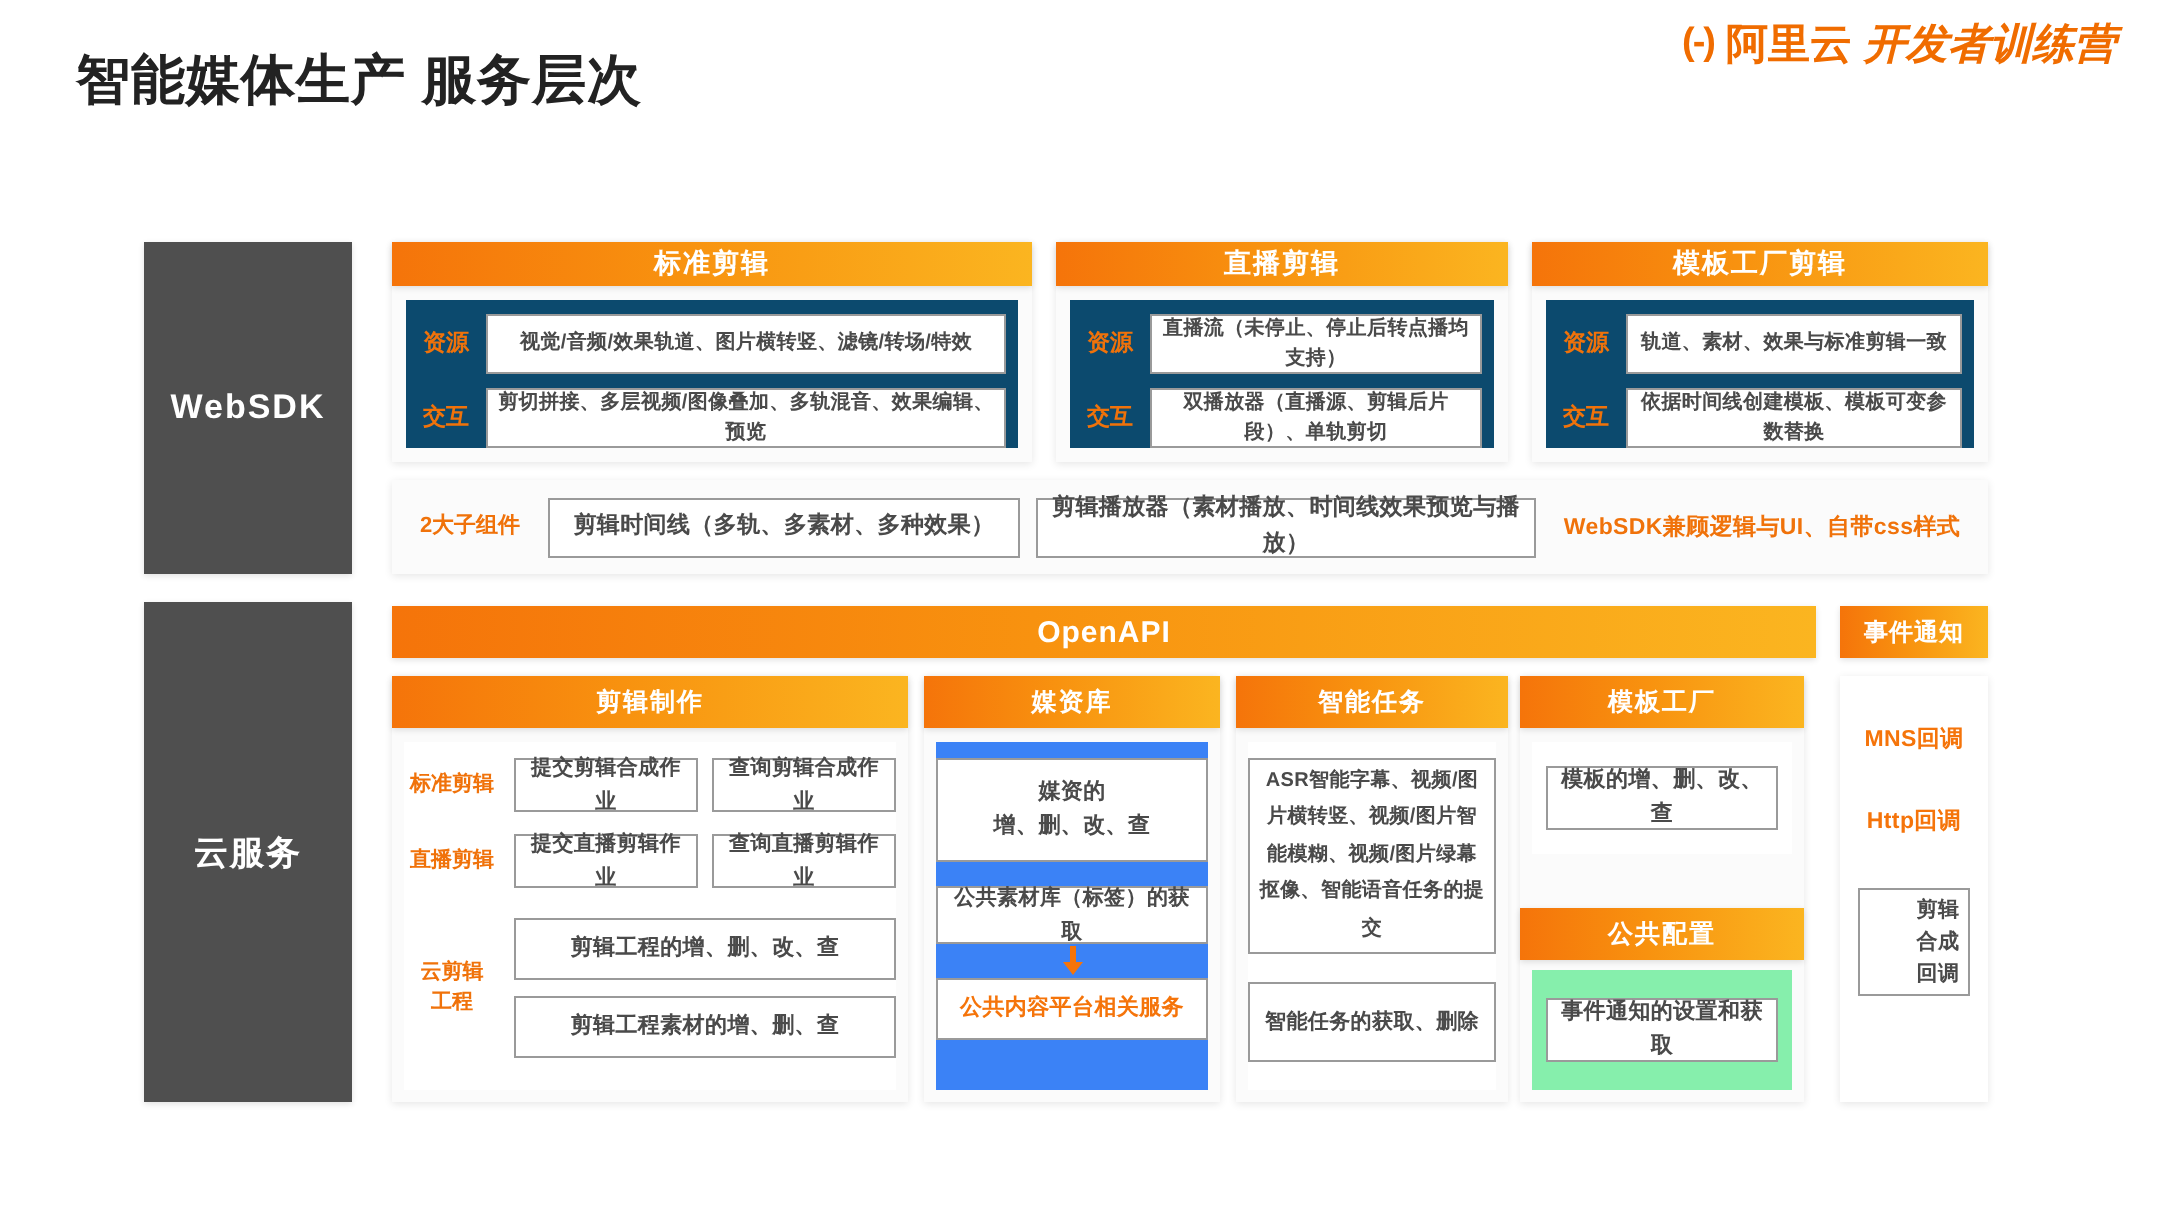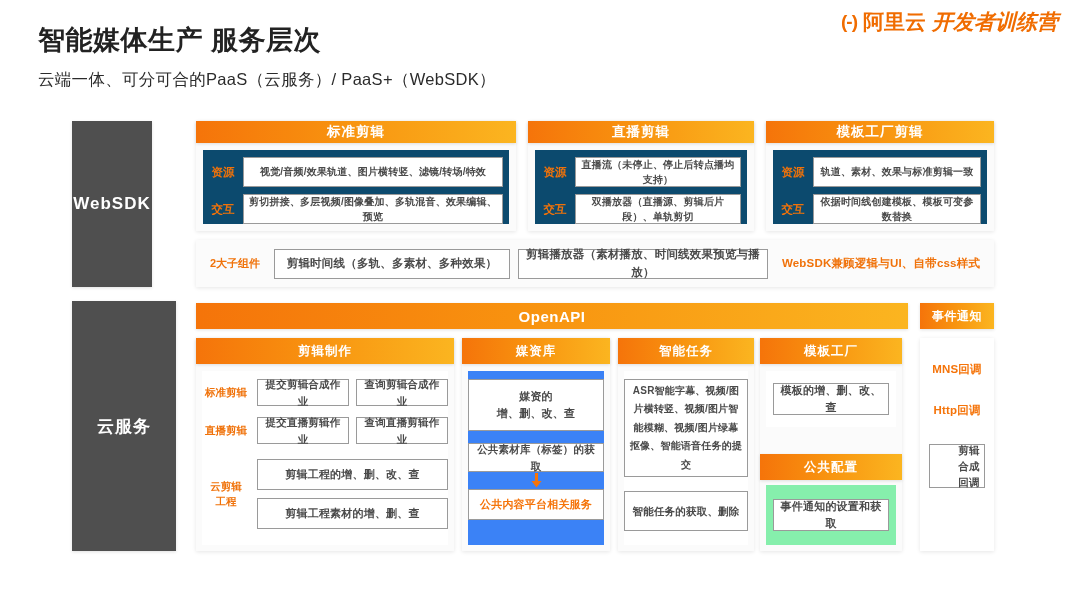--- a/index.html
+++ b/index.html
@@ -34,21 +34,21 @@
   }
 
   
   .tier-label {
     position: absolute;
     background: #4f4f4f; color: #ffffff;
     display: flex; align-items: center; justify-content: center;
     font-size: 17px; font-weight: bold; letter-spacing: 1px;
     box-shadow: 0 1px 3px rgba(0,0,0,0.12);
   }
-  #tier-websdk { left: 72px; top: 121px; width: 80px; height: 166px; }
+  #tier-websdk { left: 72px; top: 121px; width: 104px; height: 166px; }
   #tier-cloud  { left: 72px; top: 301px; width: 104px; height: 250px; }
 
   
   .panel {
     position: absolute;
     background: #fbfbfb;
     box-shadow: 0 1px 4px rgba(0,0,0,0.10);
   }
   .bar {
     position: absolute;
@@ -150,35 +150,34 @@
   #col-tpl .body2 { position: absolute; left: 6px; top: 147px; right: 6px; bottom: 6px; background:#86efac;
                     display: flex; align-items: center; padding: 0 7px; }
   #tpl-c2 { width: 100%; height: 32px; font-size: 11px; }
 
   
   #col-cb .body { position: absolute; left: 0; top: 0; right: 0; bottom: 0; background:#fff;
                   display: flex; flex-direction: column; align-items: center; }
   .cb-link { color: #F5740A; font-size: 11.5px; font-weight: bold; letter-spacing: 0.2px; }
   #cb-1 { margin-top: 24px; }
   #cb-2 { margin-top: 26px; }
-  #cb-box { width: 56px; height: 44px; margin-top: 26px; font-size: 10.5px; flex-direction: column; padding-left: 28px; }
+  #cb-box { width: 56px; height: 54px; margin-top: 26px; font-size: 10.5px; flex-direction: column; padding-left: 28px; }
 </style>
 </head>
 <body>
 
 <div class="page">
 
   <div class="logo">
     <span class="mark">(-)</span>
     <span class="brand">阿里云</span>
     <span class="camp">开发者训练营</span>
   </div>
 
   <div class="title">智能媒体生产 服务层次</div>
-  <div class="subtitle">云端一体、可分可合的PaaS（云服务）/ PaaS+（WebSDK）</div>
 
   <div class="tier-label" id="tier-websdk">WebSDK</div>
   <div class="tier-label" id="tier-cloud">云服务</div>
 
   <div class="panel" id="sdk-std">
     <div class="bar sdk-bar">标准剪辑</div>
     <div class="sdk-body">
       <div class="sdk-row r1">
         <span class="rowlabel">资源</span>
         <span class="cell">视觉/音频/效果轨道、图片横转竖、滤镜/转场/特效</span>

